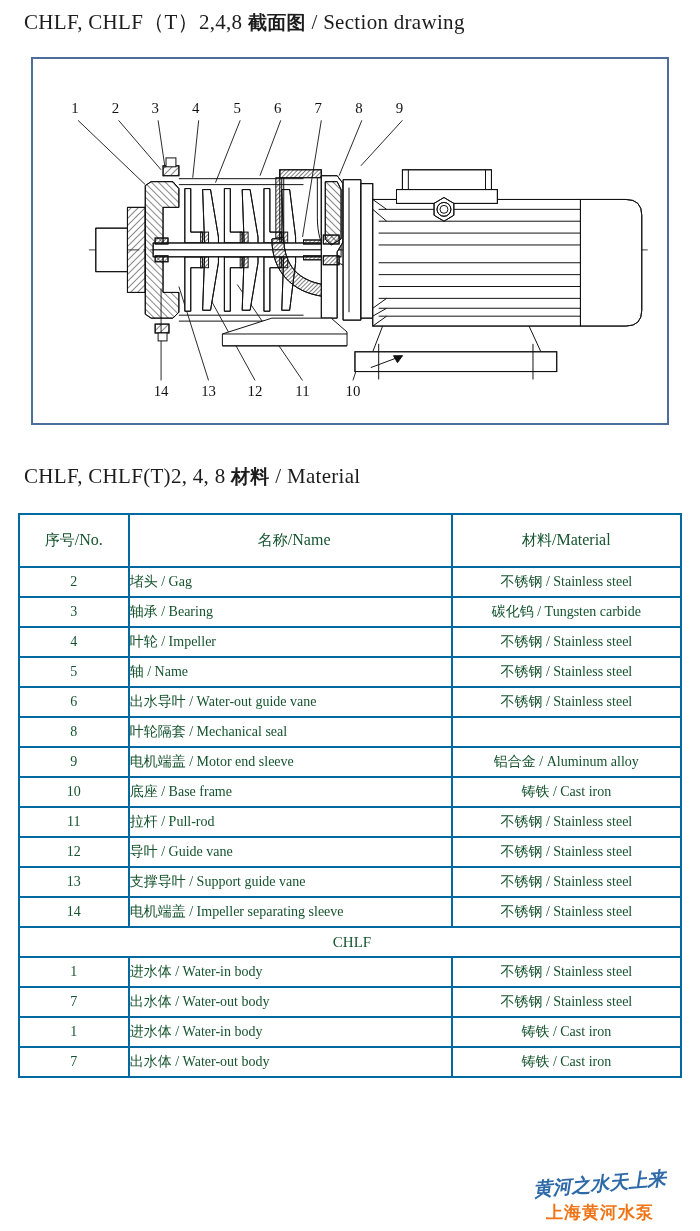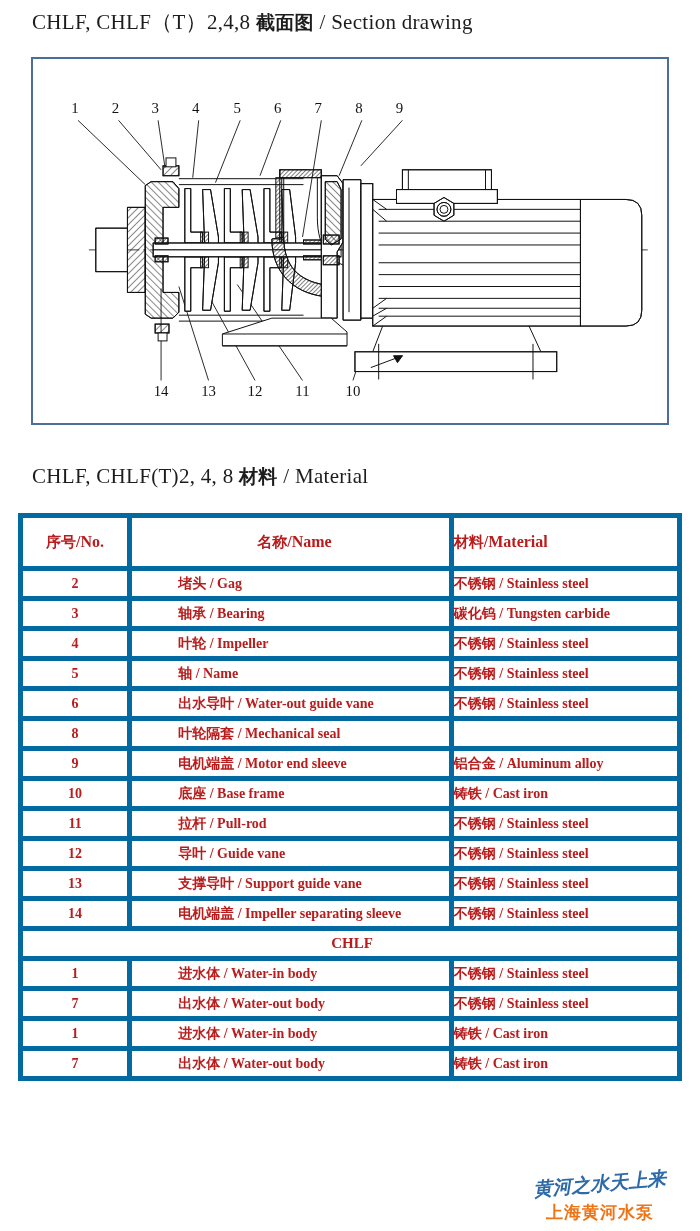--- a/index.html
+++ b/index.html
@@ -11,21 +11,21 @@
     width: 700px; height: 1231px;
     position: relative;
     font-family: "Liberation Serif", "DejaVu Serif", serif;
     color: #1a1a1a;
     overflow: hidden;
   }
 
   
   .heading {
     position: absolute;
-    left: 32px;
+    left: 24px;
     font-size: 21px;
     letter-spacing: .3px;
     white-space: nowrap;
     color: #1c1c1c;
   }
   #heading-section { top: 8px; }
   #heading-material { top: 464px; }
   .heading .cjk-bold {
     font-family: "DejaVu Sans", sans-serif;
     font-weight: bold;
@@ -45,28 +45,28 @@
 
   
   #material-table {
     position: absolute;
     left: 18px; top: 513px;
     width: 664px;
     border-collapse: collapse;
     font-size: 14px;
   }
   #material-table td, #material-table th {
-    border: 5px solid #0369a1;
+    border: 2px solid #0369a1;
     padding: 0;
-    font-weight: bold;
-    color: #b91c1c;
+    font-weight: normal;
+    color: #14532d;
   }
   #material-table .col-no    { width: 110px; text-align: center; }
-  #material-table .col-name  { width: 324px; text-align: left; padding-left: 46px; }
-  #material-table .col-mat   { width: 230px; text-align: left; }
+  #material-table .col-name  { width: 324px; text-align: left; }
+  #material-table .col-mat   { width: 230px; text-align: center; }
   #material-table thead td { height: 53px; font-size: 16px; text-align: center; padding-left: 0; }
   #material-table tbody td { height: 30px; }
   #material-table tr.group-row td {
     text-align: center;
     height: 30px;
     font-size: 15px;
     padding-left: 4px;
   }
   .cjk { font-family: "DejaVu Sans", sans-serif; }
   .cjk-hd { font-family: "DejaVu Sans", sans-serif; font-size: 15px; }

